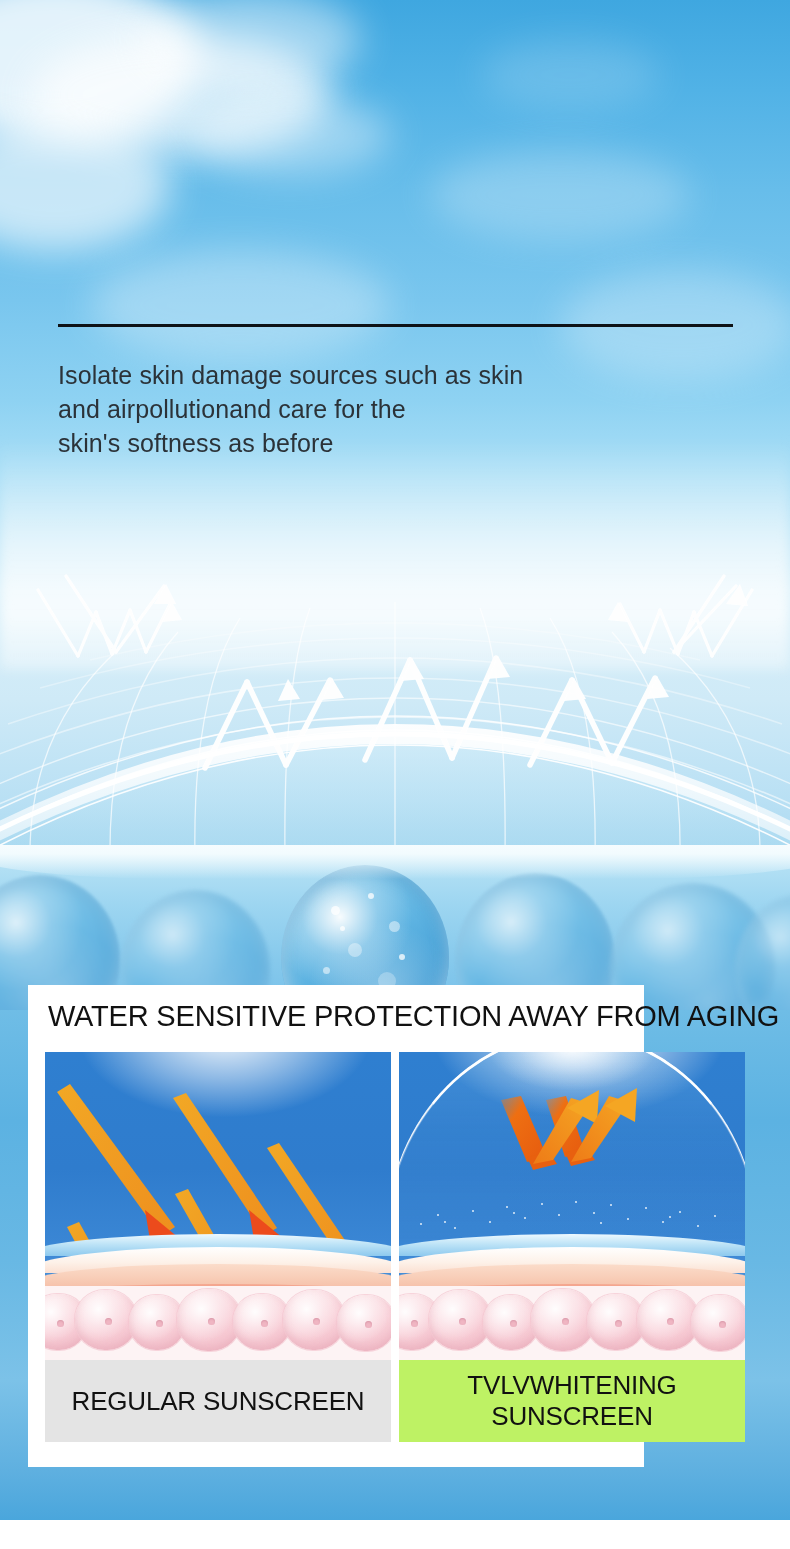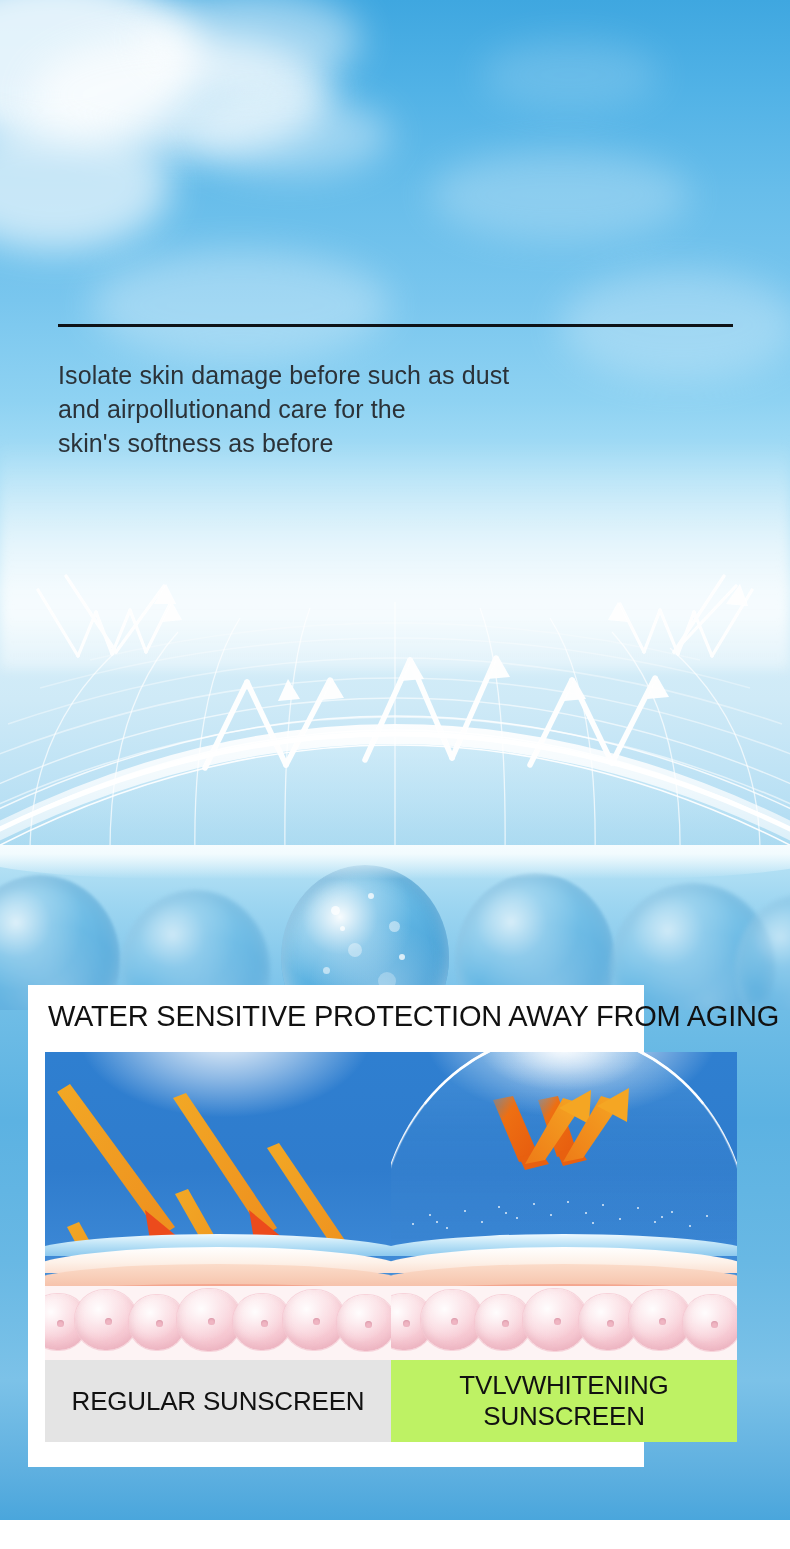--- a/index.html
+++ b/index.html
@@ -98,21 +98,21 @@
   
   .card {
     position:absolute; left:28px; top:985px; width:616px; height:482px;
     background:#ffffff;
   }
   .card-title {
     position:absolute; left:20px; top:14px; width:700px;
     font-size:29px; line-height:34px; font-weight:400;
     color:#111111; letter-spacing:-.2px; white-space:nowrap;
   }
-  .panels { position:absolute; left:17px; top:67px; width:700px; height:390px; display:flex; gap:0; }
+  .panels { position:absolute; left:17px; top:67px; width:700px; height:390px; display:flex; gap:8px; }
   .panel { width:346px; position:relative; overflow:hidden; background:#ffffff; }
   .panel-art { position:relative; width:100%; height:308px; overflow:hidden; }
   .panel-label {
     position:absolute; left:0; bottom:0; width:100%; height:82px;
     display:flex; align-items:center; justify-content:center; text-align:center;
     font-size:26px; line-height:31px; font-weight:400; color:#111111;
     letter-spacing:-.2px;
   }
   .label-plain { background:#e4e4e4; }
   .label-accent { background:#bef264; }
@@ -190,21 +190,21 @@
     <div class="cloud c4"></div>
     <div class="cloud c5"></div>
     <div class="cloud c6"></div>
     <div class="cloud c7"></div>
     <div class="cloud c8"></div>
     <div class="cloud c9"></div>
     <div class="haze"></div>
   </div>
 
   <div class="divider"></div>
-  <div class="subcopy">Isolate skin damage before such as dust
+  <div class="subcopy">Isolate skin damage sources such as skin
 and airpollutionand care for the
 skin's softness as before</div>
 
   <div class="dome-wrap">
     <svg width="790" height="320" viewBox="0 0 790 320">
       <defs>
         <linearGradient id="domeFill" x1="0" y1="0" x2="0" y2="1">
           <stop offset="0%" stop-color="#ddf2fb" stop-opacity="0.55"></stop>
           <stop offset="55%" stop-color="#b9e2f4" stop-opacity="0.45"></stop>
           <stop offset="100%" stop-color="#9bd5ef" stop-opacity="0.30"></stop>

